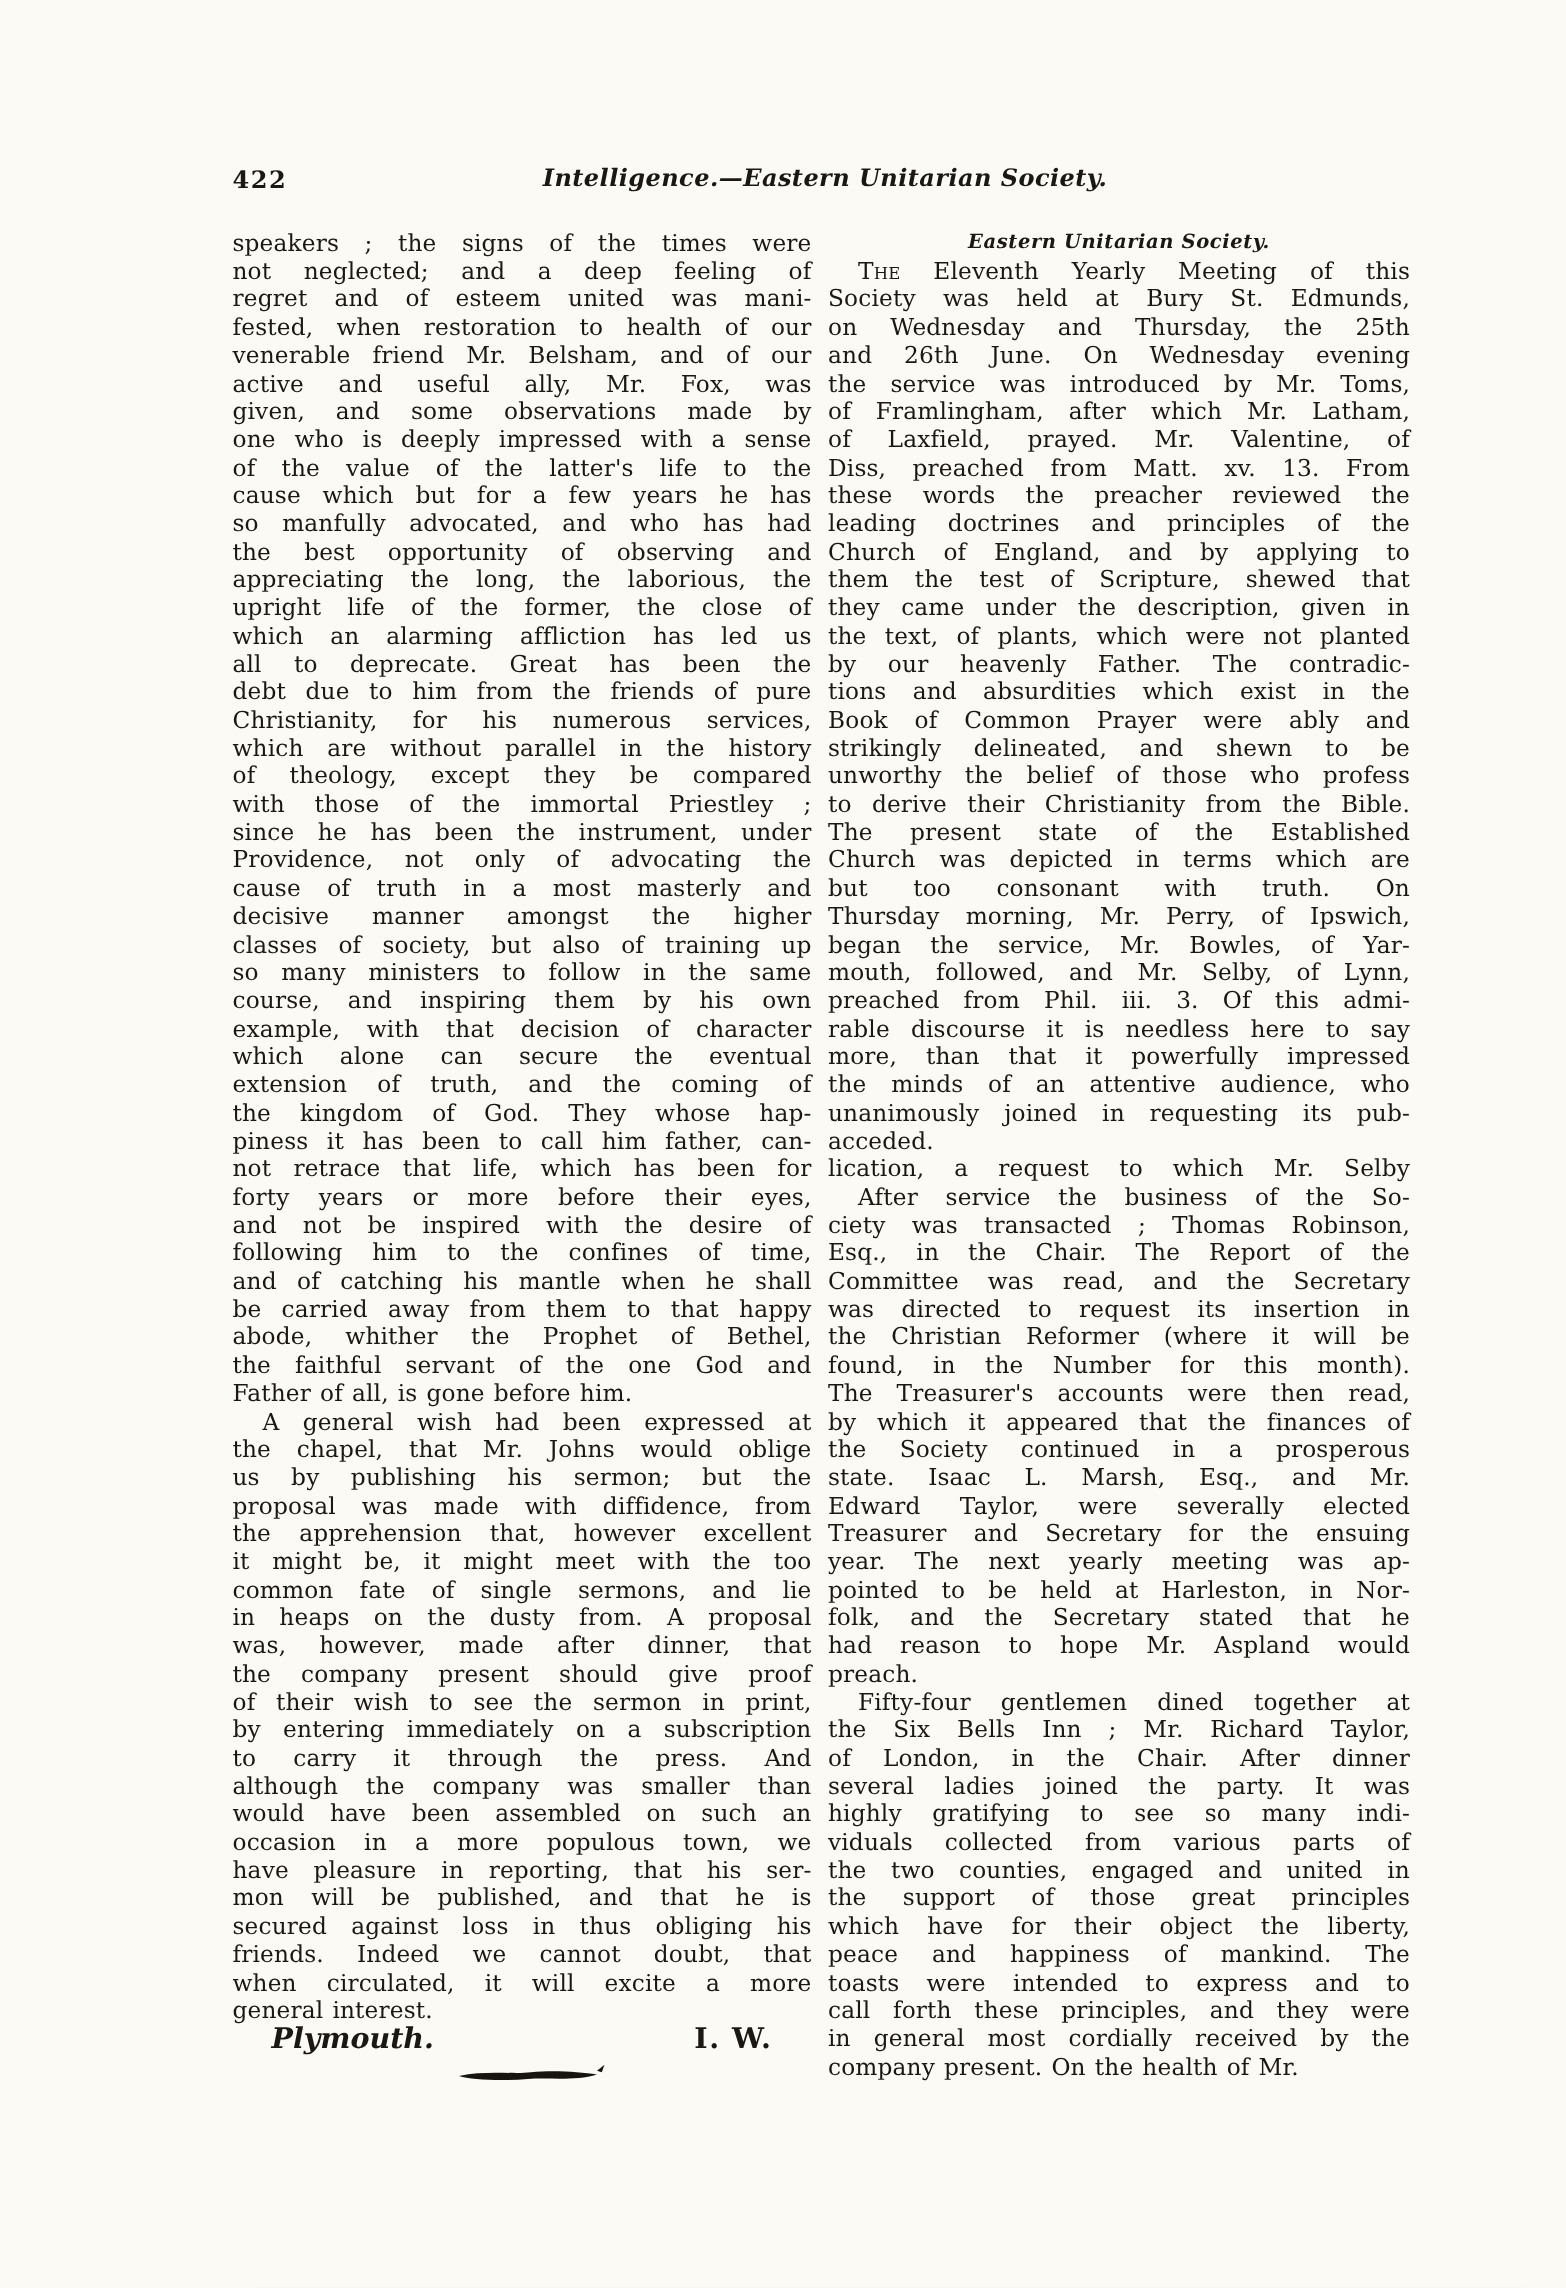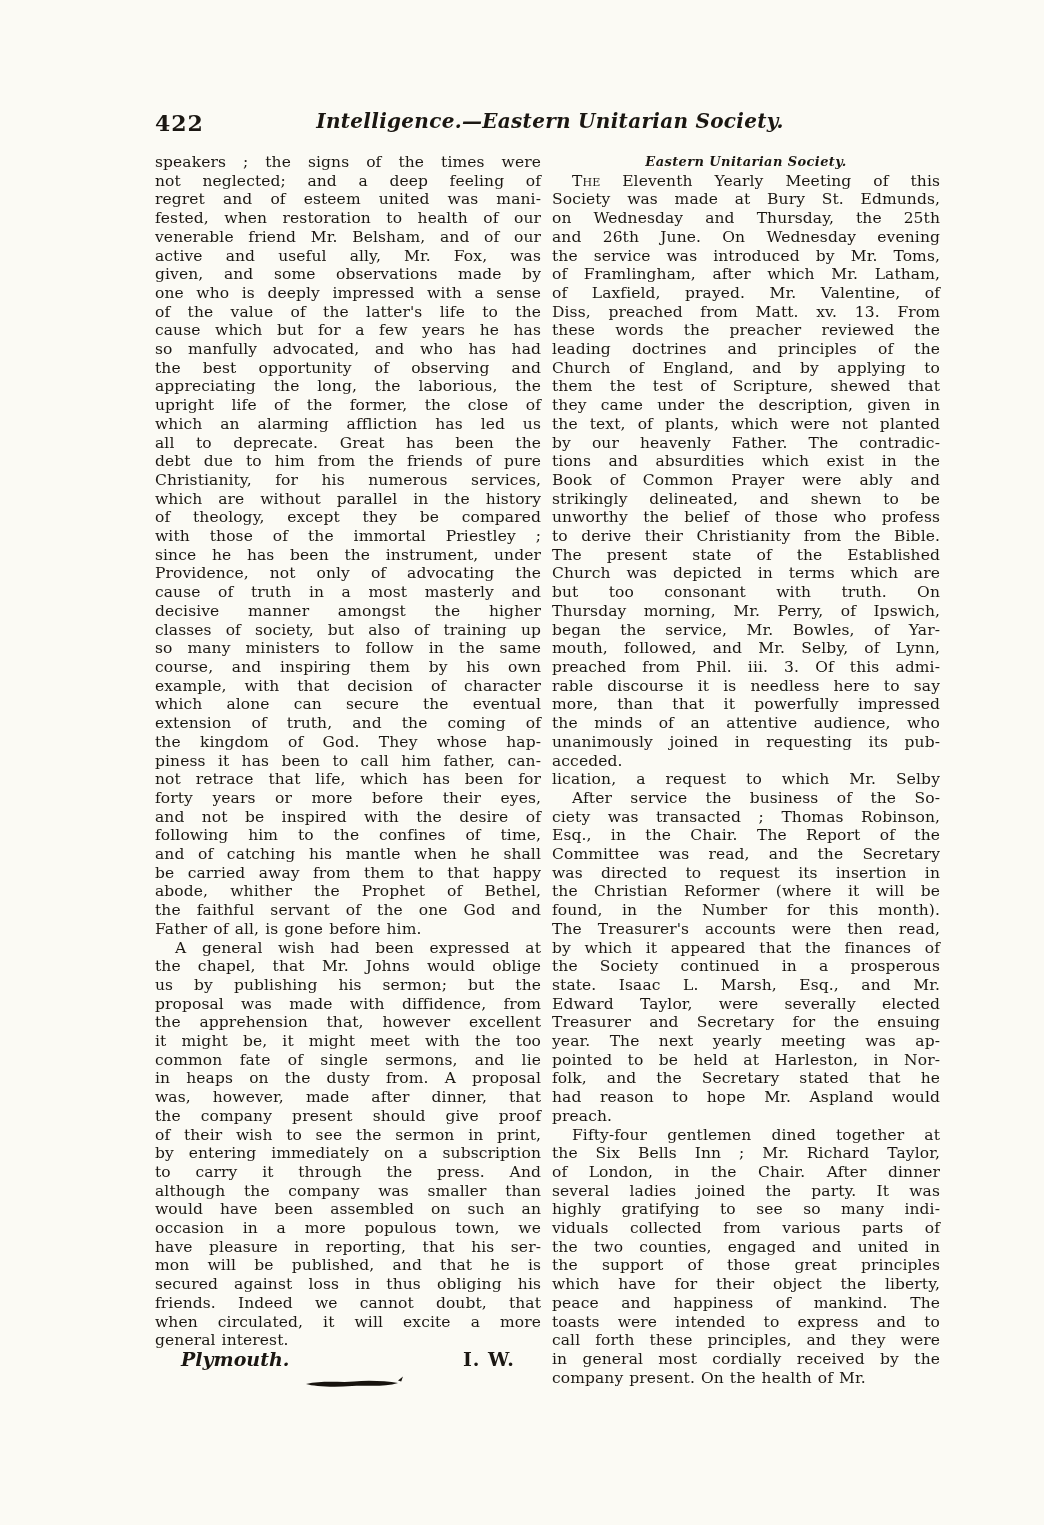--- a/index.html
+++ b/index.html
@@ -6,26 +6,26 @@
   .page{
     position:relative;
     width:1044px;height:1525px;
     background:#fbfaf4;
     font-family:"DejaVu Serif","Liberation Serif",serif;
     color:#1b1712;
     overflow:hidden;
   }
   .page-number{
     position:absolute;left:155px;top:110px;
-    font-size:22px;letter-spacing:1px;font-weight:bold;
+    font-size:16px;letter-spacing:1px;font-weight:bold;
   }
   .running-header{
     position:absolute;left:155px;top:109px;width:790px;
     text-align:center;font-style:italic;font-weight:bold;
-    font-size:20px;letter-spacing:0.3px;
+    font-size:16px;letter-spacing:0.3px;
   }
   .column{position:absolute;top:153px;}
   .column-left{left:155px;width:386px;}
   .column-right{left:552px;width:388px;}
   .article-heading{
     text-align:center;font-style:italic;font-weight:bold;
     font-size:13px;line-height:18.7px;letter-spacing:0.4px;
   }
   .para{margin:0;}
   .line{
@@ -137,21 +137,21 @@
         <path d="M94 4.5 L 99 0.5 L 97.2 5.5 Z" fill="#17130e"></path>
       </svg>
     </div>
   </div>
 
   <div class="column column-right">
     <div class="article-heading">Eastern Unitarian Society.</div>
     <div>
         <div class="para indent">
           <div class="line"><span class="sc">The</span> Eleventh Yearly Meeting of this</div>
-          <div class="line">Society was made at Bury St. Edmunds,</div>
+          <div class="line">Society was held at Bury St. Edmunds,</div>
           <div class="line">on Wednesday and Thursday, the 25th</div>
           <div class="line">and 26th June.  On Wednesday evening</div>
           <div class="line">the service was introduced by Mr. Toms,</div>
           <div class="line">of Framlingham, after which Mr. Latham,</div>
           <div class="line">of Laxfield, prayed.  Mr. Valentine, of</div>
           <div class="line">Diss, preached from Matt. xv. 13.  From</div>
           <div class="line">these words the preacher reviewed the</div>
           <div class="line">leading doctrines and principles of the</div>
           <div class="line">Church of England, and by applying to</div>
           <div class="line">them the test of Scripture, shewed that</div>

